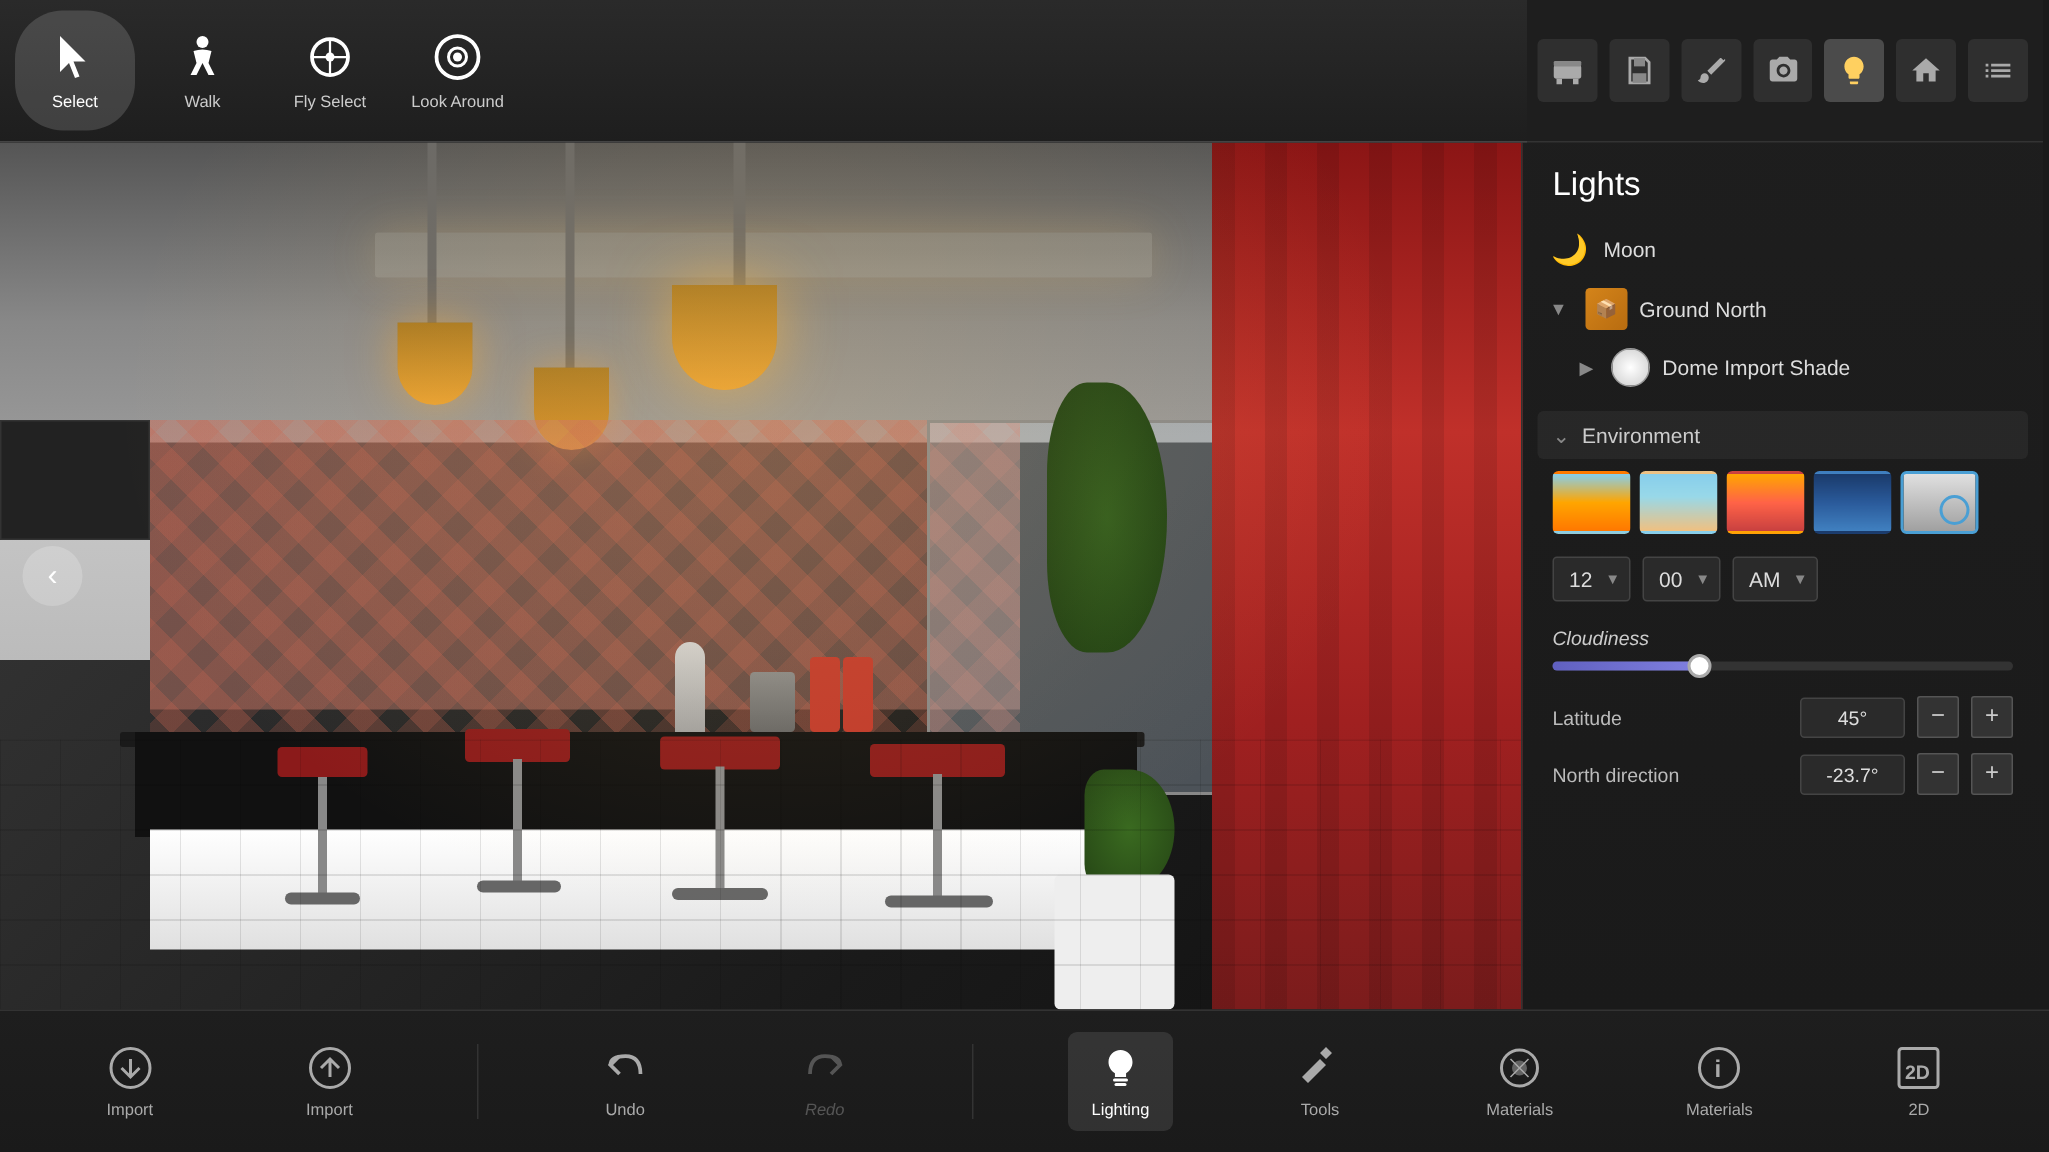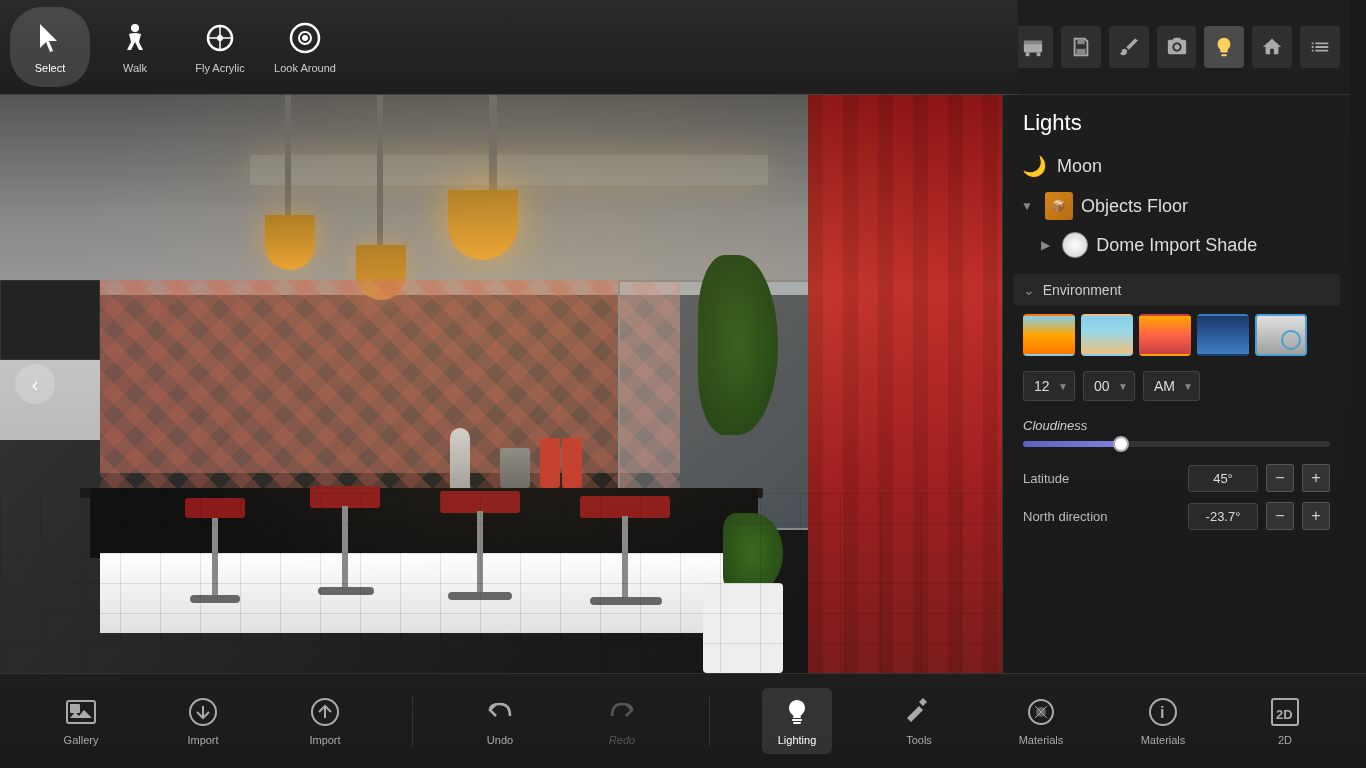--- a/index.html
+++ b/index.html
@@ -39,21 +39,21 @@
     
     .nav-arrow {
       position: absolute; left: 15px; top: 50%; transform: translateY(-50%);
       width: 40px; height: 40px; background: rgba(255,255,255,0.2); border-radius: 50%;
       display: flex; align-items: center; justify-content: center; cursor: pointer;
       color: white; font-size: 20px;
     }
 
     
     #right-panel {
-      position: absolute; top: 0; right: 16px; width: 348px; height: 673px;
+      position: absolute; top: 0; right: 4px; width: 348px; height: 673px;
       background: linear-gradient(180deg, #1e1e1e 0%, #1a1a1a 100%);
       border-left: 1px solid #333;
     }
 
     
     #panel-tabs {
       display: flex; align-items: center; height: 95px;
       background: #1e1e1e; border-bottom: 1px solid #333; padding: 0 10px; gap: 8px;
     }
     .panel-tab {
@@ -68,21 +68,21 @@
     #lights-header {
       padding: 15px 20px 10px; color: #fff; font-size: 22px; font-weight: 300;
     }
 
     
     .light-tree { padding: 0 10px; }
     .light-item {
       display: flex; align-items: center; padding: 6px 8px; cursor: pointer; border-radius: 4px; gap: 8px;
     }
     .light-item-icon { width: 28px; height: 28px; display: flex; align-items: center; justify-content: center; font-size: 20px; }
-    .light-item-label { color: #ddd; font-size: 18px; }
+    .light-item-label { color: #ddd; font-size: 14px; }
     .light-expand { color: #888; font-size: 12px; margin-right: 4px; }
 
     .light-sub { padding-left: 20px; }
     .light-sub-icon { width: 28px; height: 28px; border-radius: 3px; display: flex; align-items: center; justify-content: center; font-size: 14px; }
     .light-sub-icon.orange { background: linear-gradient(135deg, #d4841a, #b86c10); }
     .light-sub-icon.white-round { background: linear-gradient(135deg, #fff, #ddd); border-radius: 50%; }
 
     
     .env-section { padding: 10px; }
     .env-header {
@@ -181,21 +181,21 @@
       <path d="M12 14 Q18 12 24 14 L22 22 L26 30 L22 30 L18 22 L14 30 L10 30 L14 22 Z" fill="white"></path>
     </svg>
     <span>Walk</span>
   </button>
   <button class="tool-btn">
     <svg viewBox="0 0 36 36" fill="white">
       <circle cx="18" cy="18" r="12" fill="none" stroke="white" stroke-width="2.5"></circle>
       <path d="M18 6 L18 30 M6 18 L30 18" stroke="white" stroke-width="1.5"></path>
       <circle cx="18" cy="18" r="3" fill="white"></circle>
     </svg>
-    <span>Fly Acrylic</span>
+    <span>Fly Select</span>
   </button>
   <button class="tool-btn">
     <svg viewBox="0 0 36 36" fill="white">
       <circle cx="18" cy="18" r="14" fill="none" stroke="white" stroke-width="2.5"></circle>
       <circle cx="18" cy="18" r="6" fill="none" stroke="white" stroke-width="2"></circle>
       <circle cx="18" cy="18" r="3" fill="white"></circle>
     </svg>
     <span>Look Around</span>
   </button>
 </div>
@@ -329,21 +329,21 @@
     <div class="light-item">
       <div class="light-item-icon">🌙</div>
       <span class="light-item-label">Moon</span>
     </div>
 
     <div class="light-item">
       <span class="light-expand">▼</span>
       <div class="light-sub-icon orange">
         <span style="font-size:12px;">📦</span>
       </div>
-      <span class="light-item-label">Objects Floor</span>
+      <span class="light-item-label">Ground North</span>
     </div>
 
     <div class="light-sub">
       <div class="light-item">
         <span class="light-expand">▶</span>
         <div class="light-sub-icon white-round" style="width:26px;height:26px;background:radial-gradient(circle,#fff,#ccc);border-radius:50%;border:1px solid #999;"></div>
         <span class="light-item-label">Dome Import Shade</span>
       </div>
     </div>
   </div>
@@ -403,28 +403,20 @@
       <span class="coord-label">North direction</span>
       <span class="coord-value">-23.7°</span>
       <button class="coord-btn">−</button>
       <button class="coord-btn">+</button>
     </div>
   </div>
 </div>
 
 <div id="bottom-toolbar">
 
-  <button class="bottom-btn">
-    <svg viewBox="0 0 32 32" fill="#aaa">
-      <rect x="2" y="5" width="28" height="22" rx="2" fill="none" stroke="#aaa" stroke-width="2"></rect>
-      <rect x="5" y="8" width="10" height="9" rx="1" fill="#aaa"></rect>
-      <path d="M5 22 L10 16 L14 20 L19 14 L27 22Z" fill="#aaa"></path>
-    </svg>
-    <span>Gallery</span>
-  </button>
 
   <button class="bottom-btn">
     <svg viewBox="0 0 32 32" fill="#aaa">
       <circle cx="16" cy="16" r="13" fill="none" stroke="#aaa" stroke-width="2"></circle>
       <path d="M16 10 L16 22 M10 16 L16 22 L22 16" stroke="#aaa" stroke-width="2" fill="none"></path>
     </svg>
     <span>Import</span>
   </button>
 
   <button class="bottom-btn">

